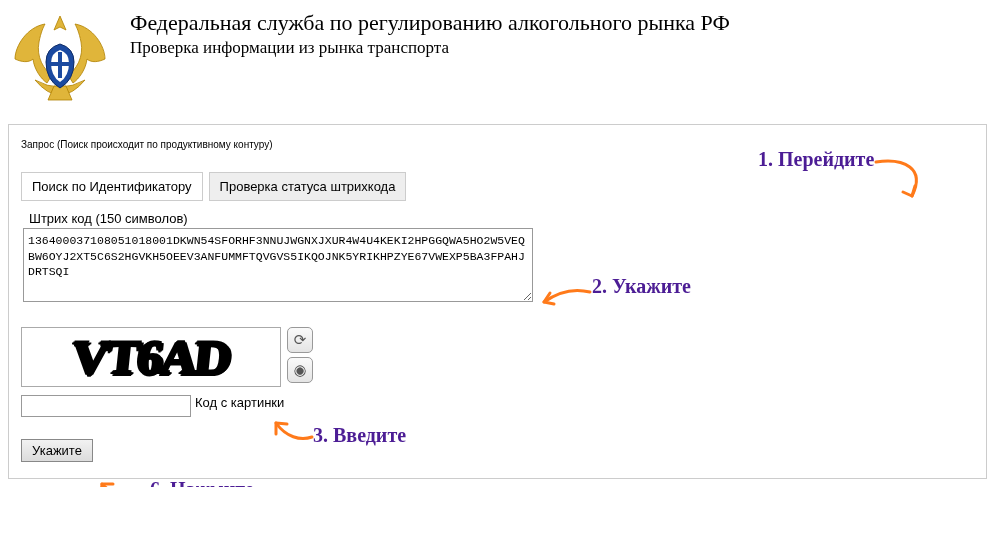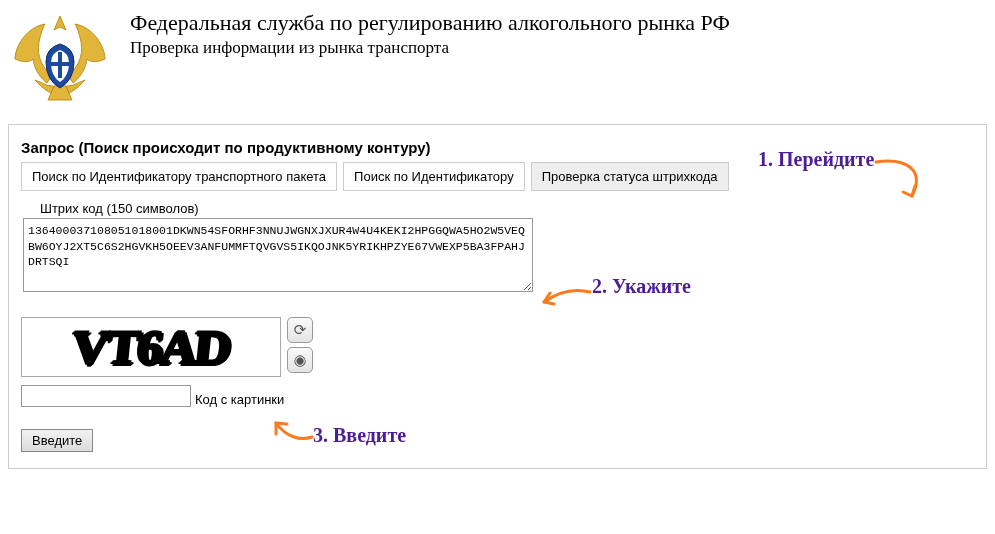--- a/index.html
+++ b/index.html
@@ -43,44 +43,44 @@
     margin: 8px;
     padding: 10px 12px 16px;
     position: relative;
   }
   .instruction-link {
     color: #800080;
     text-decoration: underline;
     font-size: 14px;
   }
   .query-title {
-    font-weight: bold;
-    font-size: 15px;
-    margin: 4px 0 6px;
+    font-weight: normal;
+    font-size: 10px;
+    margin: 4px 0 22px;
   }
   .tabs {
     display: flex;
     gap: 6px;
     margin-bottom: 10px;
   }
   .tab {
     border: 1px solid #ccc;
     padding: 6px 10px;
     font-size: 13px;
     background: #fff;
     cursor: pointer;
     white-space: nowrap;
   }
   .tab.active {
     background: #eee;
   }
   .field-label {
     font-size: 13px;
     margin-bottom: 2px;
-    margin-left: 19px;
+    margin-left: 8px;
   }
   .barcode-area {
     width: 510px;
     height: 74px;
     border: 1px solid #999;
     font-family: "Courier New", monospace;
     font-size: 11.5px;
     padding: 4px;
     resize: both;
     overflow: auto;
@@ -129,21 +129,21 @@
     background: linear-gradient(#fafafa,#e4e4e4);
     display: flex;
     align-items: center;
     justify-content: center;
     cursor: pointer;
     font-size: 15px;
     color:#555;
   }
   .captcha-input-row {
     display: flex;
-    align-items: flex-end;
+    align-items: flex-start;
     margin-top: 8px;
   }
   .captcha-input {
     width: 170px;
     border: 1px solid #999;
     padding: 2px 4px;
     height: 22px;
     font-size: 13px;
     background:#fff;
   }
@@ -199,21 +199,20 @@
   <div class="header-text">
     <h1>Федеральная служба по регулированию алкогольного рынка РФ</h1>
     <h2>Проверка информации из рынка транспорта</h2>
   </div>
 </div>
 
 <div class="main">
   <div class="query-title">Запрос (Поиск происходит по продуктивному контуру)</div>
 
   <div class="tabs">
-    <div class="tab">Поиск по Идентификатору транспортного пакета</div>
     <div class="tab">Поиск по Идентификатору</div>
     <div class="tab active">Проверка статуса штрихкода</div>
   </div>
 
   <div class="field-label">Штрих код (150 символов)</div>
   <textarea class="barcode-area" style="">136400037108051018001DKWN54SFORHF3NNUJWGNXJXUR4W4U4KEKI2HPGGQWA5HO2W5VEQBW6OYJ2XT5C6S2HGVKH5OEEV3ANFUMMFTQVGVS5IKQOJNK5YRIKHPZYE67VWEXP5BA3FPAHJDRTSQI</textarea>
 
   <div class="captcha-row">
     <div class="captcha-image">
       <span>VT6AD</span>
@@ -226,21 +225,21 @@
         <span>◉</span>
       </div>
     </div>
   </div>
 
   <div class="captcha-input-row">
     <input type="text" class="captcha-input" value="" style="">
     <span class="captcha-label">Код с картинки</span>
   </div>
 
-  <button class="submit-btn">Введите</button>
+  <button class="submit-btn">Укажите</button>
 </div>
 
 <div class="ann" style="top:148px; left:758px;">1. Перейдите</div>
 <div class="arrow" style="top:150px; left:874px;">
   <svg width="70" height="60">
       <path d="M2 12 C 30 8, 52 18, 38 46" fill="none" stroke="#ff7a1a" stroke-width="3" stroke-linecap="round"></path>
       <path d="M38 46 l-9 -4 m9 4 l3 -10" fill="none" stroke="#ff7a1a" stroke-width="3" stroke-linecap="round"></path>
     </svg>
 </div>
 

